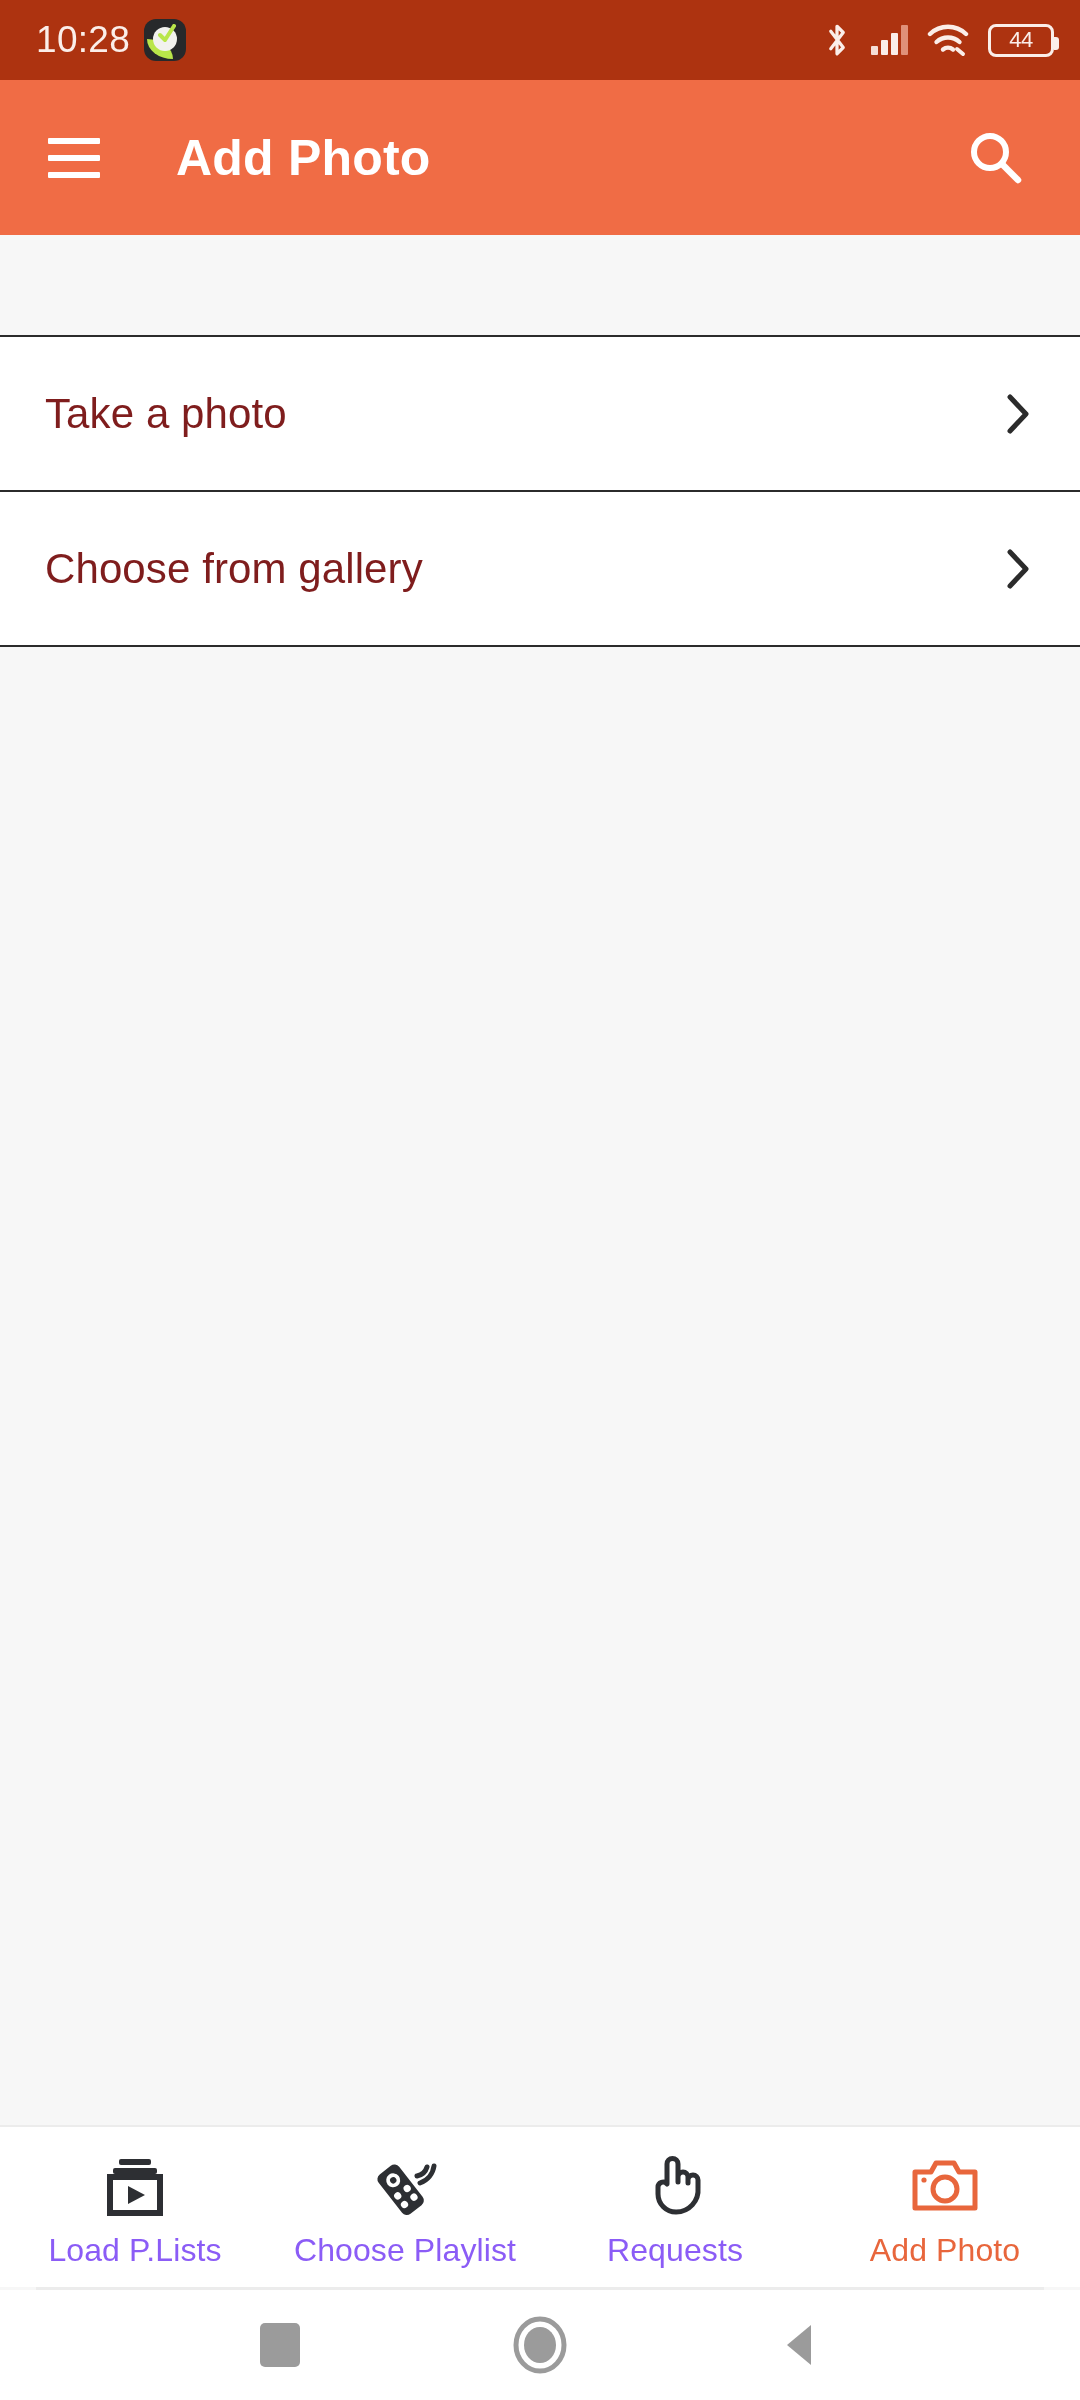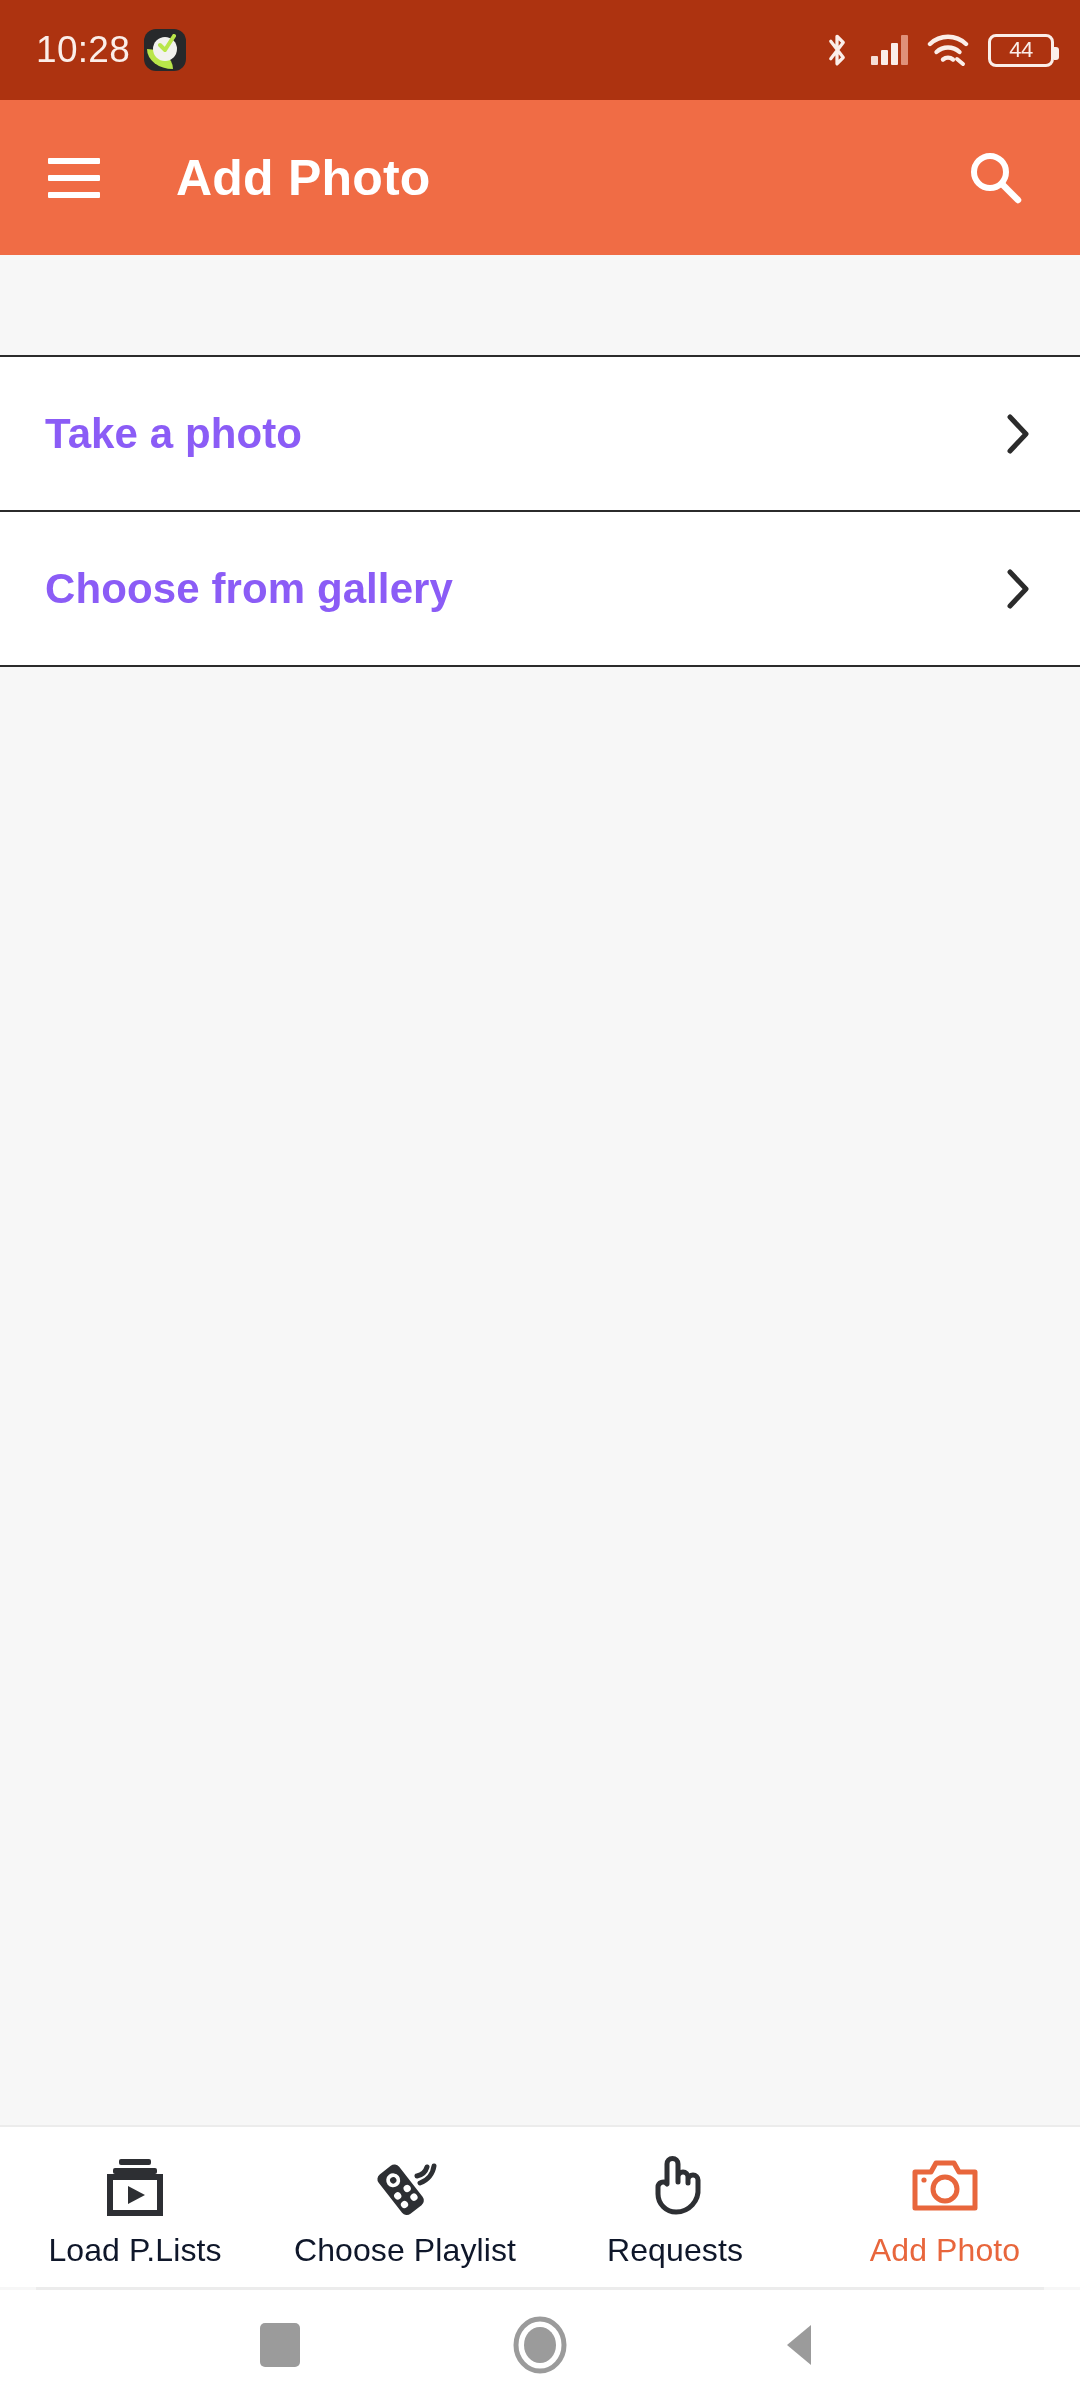--- a/index.html
+++ b/index.html
@@ -6,21 +6,21 @@
   html, body {
     width:1080px; height:2400px;
     background:#f7f7f7;
     font-family:"Liberation Sans", sans-serif;
     overflow:hidden;
   }
   #screen { position:relative; width:1080px; height:2400px; display:flex; flex-direction:column; }
 
   
   .statusbar {
-    height:100px; background:#ad3310;
+    height:80px; background:#ad3310;
     display:flex; align-items:center; justify-content:space-between;
     padding:0 26px 0 36px; flex:0 0 auto;
   }
   .sb-left { display:flex; align-items:center; gap:14px; }
   .sb-clock { color:#fbeee9; font-size:37px; font-weight:400; letter-spacing:0.3px; }
   .sb-appicon {
     width:42px; height:42px; border-radius:12px; background:#27292b;
     position:relative; overflow:hidden; flex:0 0 auto;
   }
   .sb-appicon .leaf {
@@ -67,35 +67,35 @@
 
   
   .content { flex:1 1 auto; background:#f7f7f7; display:flex; flex-direction:column; min-height:0; }
   .content-top-gap { height:100px; background:#f7f7f7; flex:0 0 auto; }
   .option-list { background:#ffffff; flex:0 0 auto; border-top:2px solid #2b2b2b; }
   .option-row {
     height:155px; background:#ffffff;
     display:flex; align-items:center; justify-content:space-between;
     padding:0 42px 0 45px; border-bottom:2px solid #2b2b2b; cursor:pointer;
   }
-  .option-label { font-size:42px; font-weight:700; color:#8b5cf6; letter-spacing:0.1px; }
+  .option-label { font-size:42px; font-weight:400; color:#7f1d1d; letter-spacing:0.1px; }
   .chev { width:40px; height:40px; display:flex; align-items:center; justify-content:center; }
   .filler { flex:1 1 auto; background:#f7f7f7; min-height:0; }
 
   
   .bottomnav {
     background:#ffffff; flex:0 0 auto; height:162px;
     display:flex; align-items:stretch; border-top:2px solid #ececec;
   }
   .nav-item {
     flex:1 1 0; display:flex; flex-direction:column;
     align-items:center; justify-content:center; gap:9px; cursor:pointer; padding-top:6px;
   }
   .nav-ico { height:72px; display:flex; align-items:center; justify-content:center; }
-  .nav-label { font-size:32px; color:#0f172a; letter-spacing:0.1px; white-space:nowrap; }
+  .nav-label { font-size:32px; color:#8b5cf6; letter-spacing:0.1px; white-space:nowrap; }
   .nav-item.active .nav-label { color:#e8663c; }
 
   .navsep { height:3px; background:#ececec; margin:0 36px; flex:0 0 auto; }
 
   
   .androidnav {
     height:110px; background:#ffffff; flex:0 0 auto;
     display:flex; align-items:center; justify-content:space-around; padding:0 150px;
   }
   .and-btn { width:90px; height:90px; display:flex; align-items:center; justify-content:center; cursor:pointer; }

